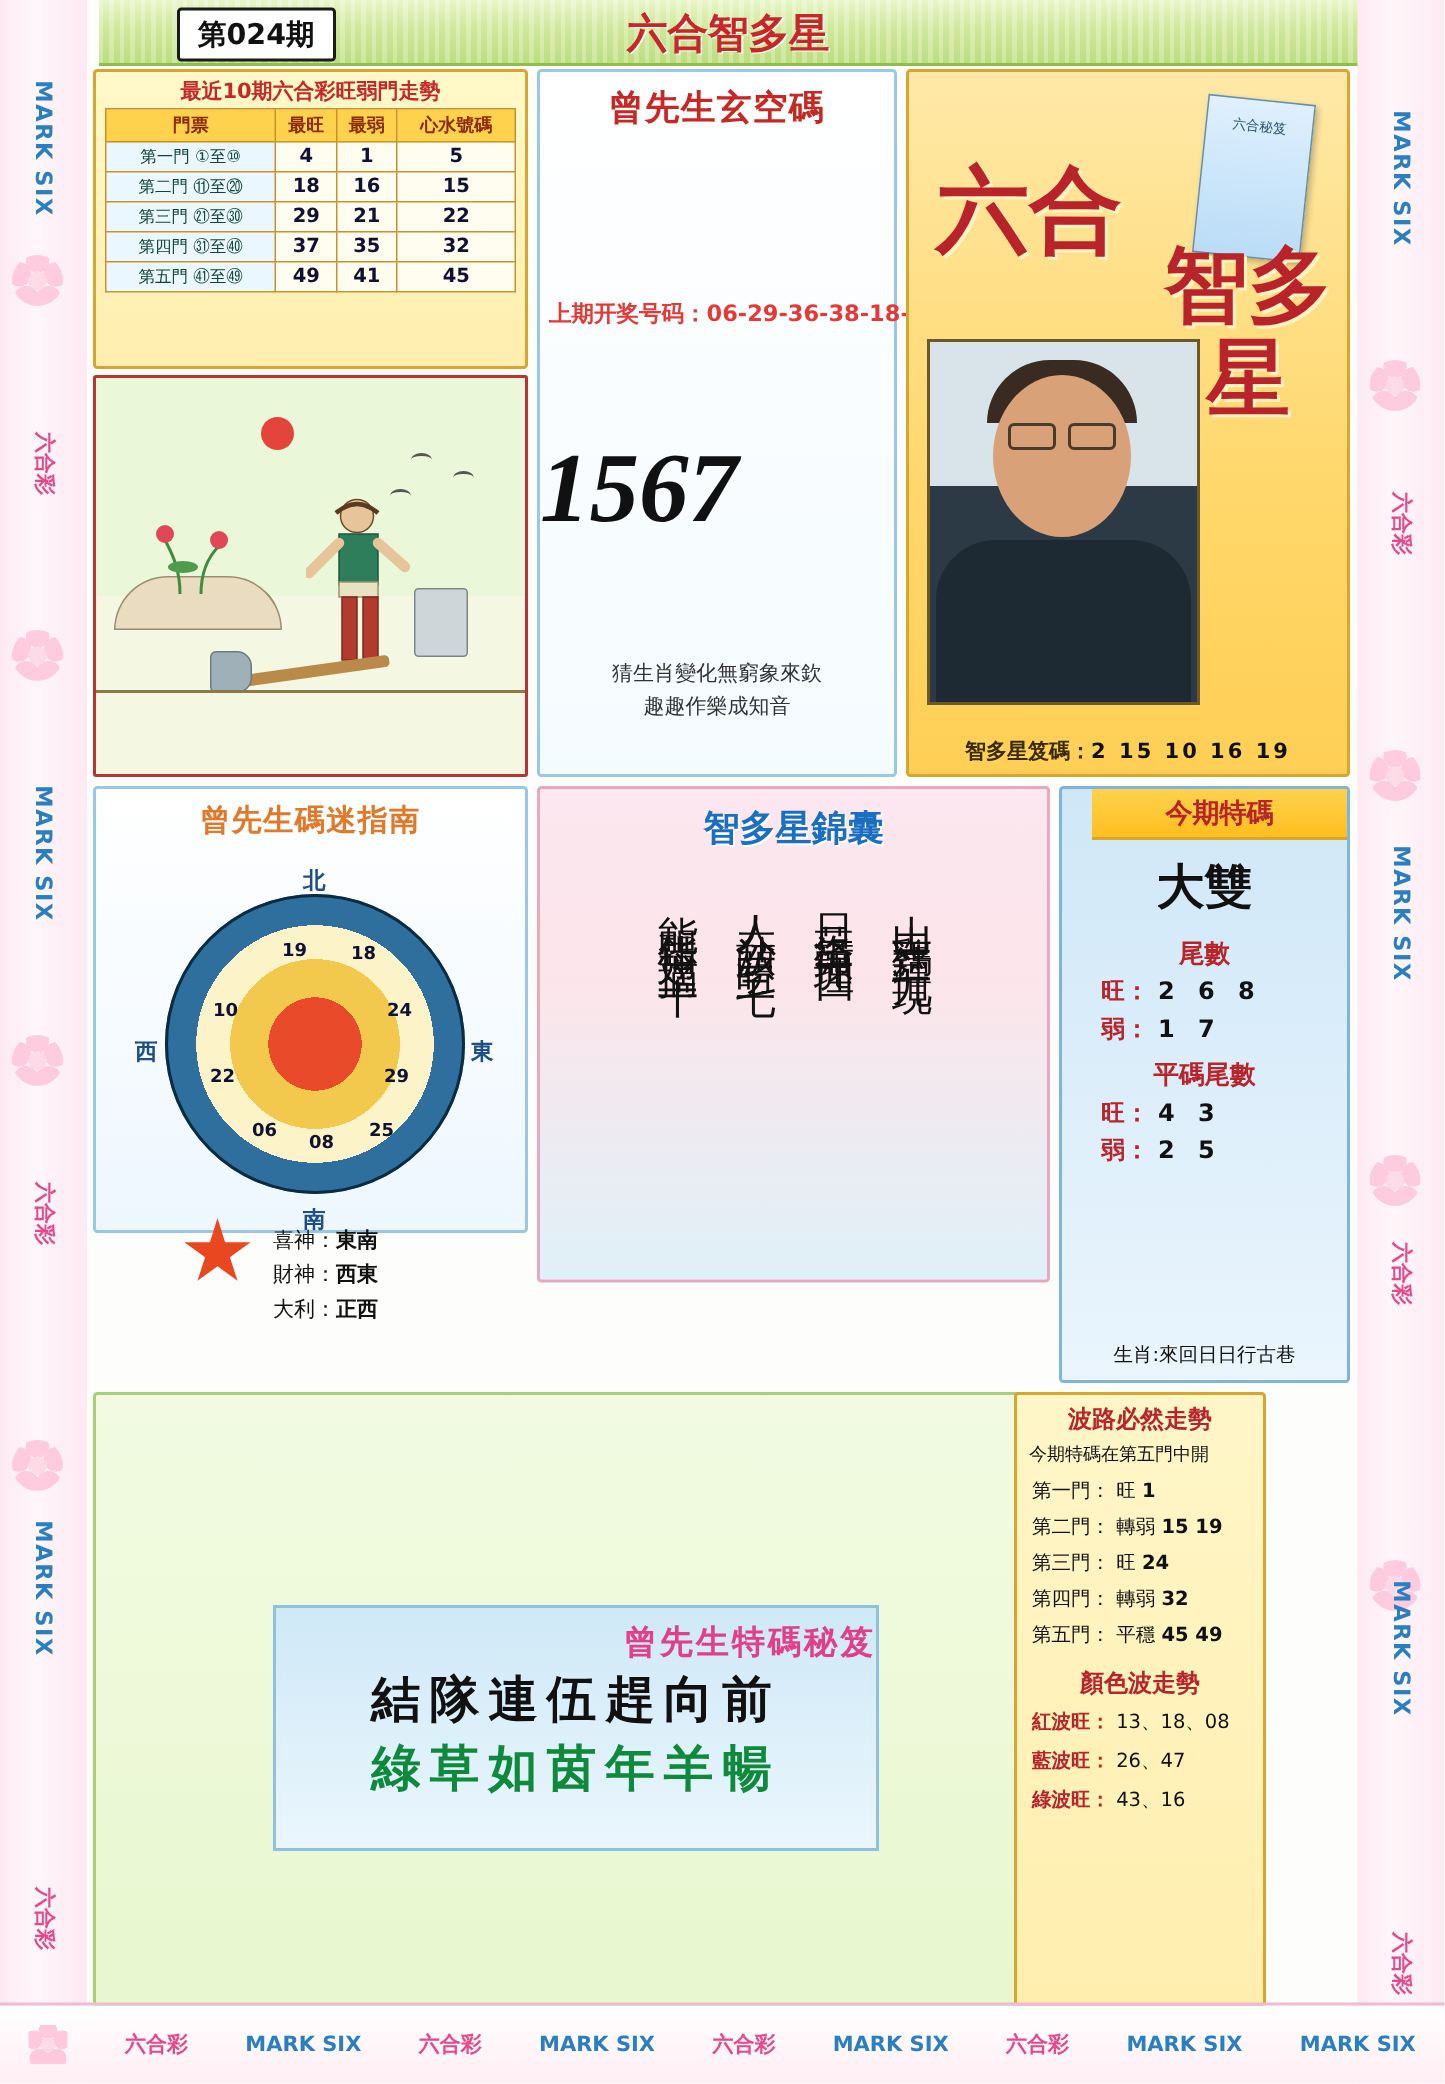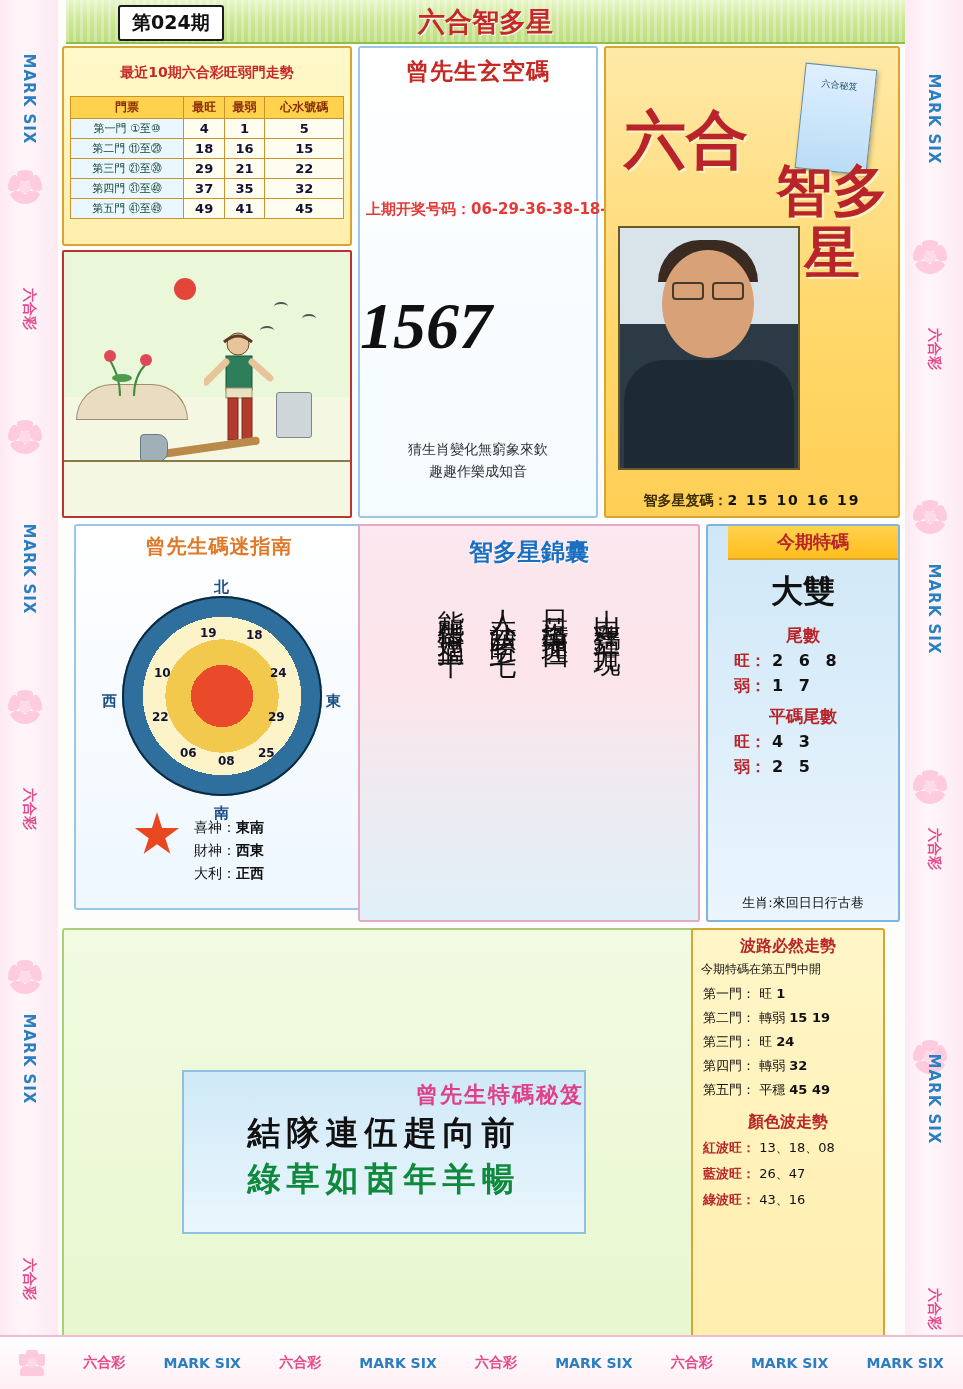--- a/index.html
+++ b/index.html
@@ -78,21 +78,21 @@
   
   .panel{position:absolute;box-sizing:border-box;}
 
   
   .trend{
     left:62px;top:46px;width:290px;height:200px;
     background:linear-gradient(180deg,#fff9c9,#ffeeae);
     border:2px solid #d8a62e;border-radius:3px;
   }
   .trend h3{
-    margin:12px;padding:4px 0 2px;text-align:center;
+    margin:0;padding:4px 0 2px;text-align:center;
     font-size:14px;font-weight:bold;color:#c62828;
   }
   table.tt{width:96%;margin:0 auto;border-collapse:collapse;font-size:12px;}
   table.tt th{
     background:#ffd24d;border:1px solid #c9922a;color:#8a2b00;
     font-size:12px;padding:2px 0;font-weight:bold;
   }
   table.tt td{
     border:1px solid #c9922a;text-align:center;padding:2px 0;
     background:#fffdf0;color:#113;font-size:13px;font-weight:bold;
@@ -178,21 +178,21 @@
   .hero .photo .body{position:absolute;left:4px;top:132px;width:170px;height:110px;background:#1e2a33;border-radius:40px 40px 0 0;}
   .hero .photo .glass{position:absolute;top:54px;width:28px;height:14px;border:2px solid #4a3a2a;border-radius:4px;}
   .hero .code{
     position:absolute;left:0;right:0;bottom:6px;text-align:center;
     font-size:14px;font-weight:bold;color:#3a2a00;
   }
   .hero .code .nums{color:#111;letter-spacing:2px;}
 
   
   .compass{
-    left:74px;top:524px;width:290px;height:386px;
+    left:62px;top:524px;width:290px;height:298px;
     background:linear-gradient(180deg,#ffffff,#eef7ff);
     border:2px solid #9bc7e6;border-radius:3px;
   }
   .compass .t{
     text-align:center;font-size:20px;font-weight:bold;color:#e0792a;
     padding-top:7px;letter-spacing:1px;
   }
   .dial{
     position:absolute;left:46px;top:70px;width:200px;height:200px;border-radius:50%;
     background:
@@ -204,21 +204,21 @@
   .star{
     position:absolute;left:58px;top:286px;width:46px;height:46px;
     background:#e8471f;
     clip-path:polygon(50% 0%,61% 35%,98% 35%,68% 57%,79% 91%,50% 70%,21% 91%,32% 57%,2% 35%,39% 35%);
   }
   .compass .lines{position:absolute;left:118px;top:290px;font-size:14px;color:#111;line-height:23px;}
   .compass .lines b{color:#111;font-weight:bold;}
 
   
   .jin{
-    left:358px;top:524px;width:342px;height:398px;
+    left:358px;top:524px;width:342px;height:331px;
     background:linear-gradient(180deg,#fde7f0,#fbe5ea 40%,#dff0f8);
     border:2px solid #e6a9c2;border-radius:3px;overflow:hidden;
   }
   .jin .t{
     text-align:center;font-size:24px;font-weight:bold;color:#1b6fc1;
     padding-top:10px;text-shadow:1px 1px 0 #fff;
   }
   .jin .verses{
     position:absolute;left:0;right:0;top:62px;bottom:10px;
     display:flex;flex-direction:row-reverse;justify-content:center;gap:14px;
@@ -263,21 +263,21 @@
   }
   .secret .inner .l1,.secret .inner .l2{
     text-align:center;font-size:33px;font-weight:bold;letter-spacing:6px;
     line-height:46px;font-family:"DejaVu Sans",sans-serif;
   }
   .secret .inner .l1{color:#111;}
   .secret .inner .l2{color:#0f8a3c;}
 
   
   .wave{
-    left:691px;top:928px;width:194px;height:410px;
+    left:676px;top:928px;width:168px;height:410px;
     background:linear-gradient(180deg,#fff6c8,#ffeeae);
     border:2px solid #d8a62e;border-radius:3px;
   }
   .wave .t{text-align:center;font-size:16px;font-weight:bold;color:#b8242a;padding:6px 0 2px;}
   .wave .note{font-size:12px;color:#111;padding:2px 6px 4px 8px;}
   .wave .r{font-size:13px;color:#111;padding:3px 0 3px 10px;}
   .wave .r b{color:#111;}
   .wave .t2{text-align:center;font-size:16px;font-weight:bold;color:#b8242a;padding:10px 0 2px;}
   .wave .cr{font-size:13px;color:#111;padding:4px 0 4px 10px;}
   .wave .cr i{font-style:normal;color:#b8242a;font-weight:bold;}

